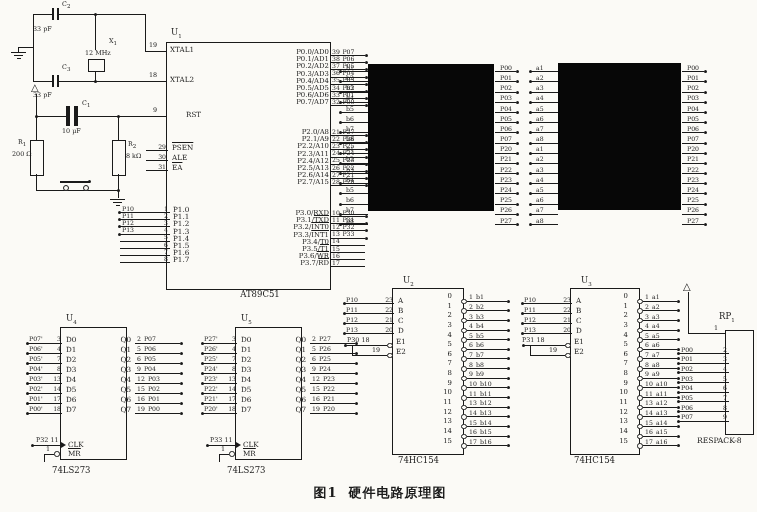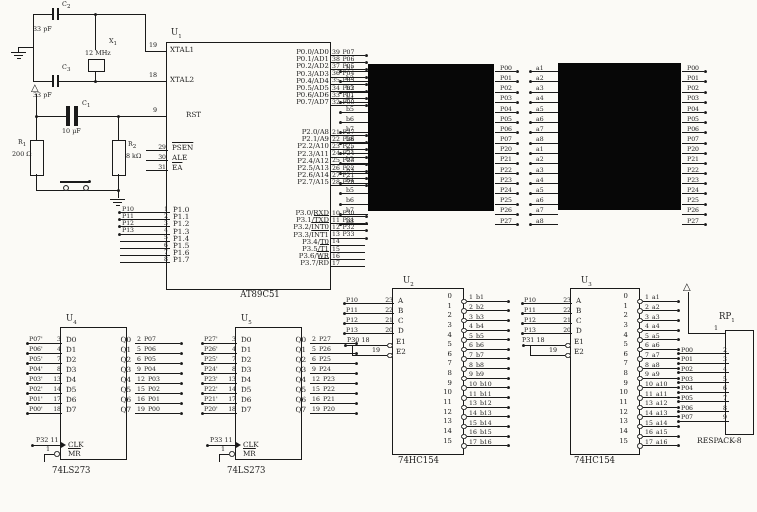--- a/index.html
+++ b/index.html
@@ -1566,14 +1566,17 @@
       <div class="rprow">
         <span class="rpstub">
           <span>P07</span>
           <span>9</span>
           <i class="dt3"></i>
         </span>
       </div>
     </div>
   <span class="t7" style="left:697px;top:437px;font-size:7.6px">RESPACK-8</span>
 
+  <div class="cap" style="left:250px;top:484px;width:260px;text-align:center">
+    <span>图1</span>&nbsp;&nbsp;<span>硬件电路原理图</span>
+  </div>
 
 </div>
 
 </body></html>

